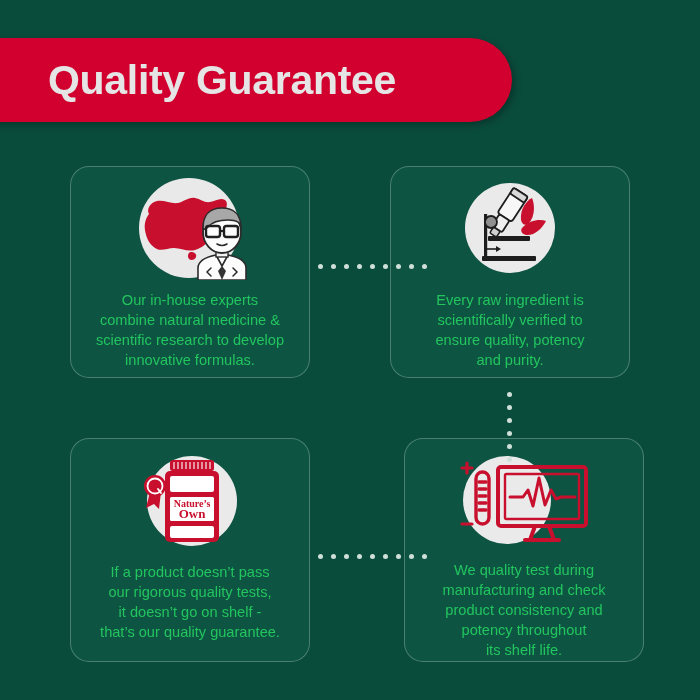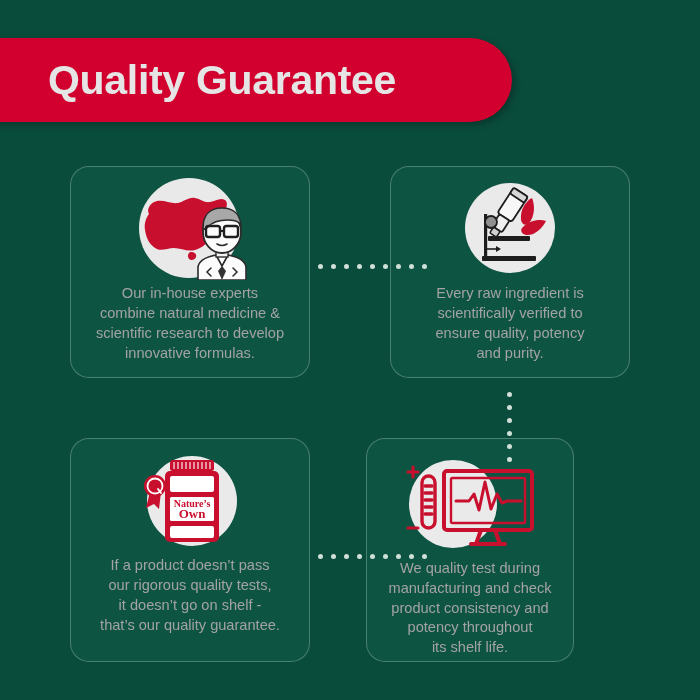--- a/index.html
+++ b/index.html
@@ -51,38 +51,38 @@
     background: #0e5443;
     border: 1px solid rgba(190, 215, 205, 0.34);
     border-radius: 19px;
     display: flex;
     flex-direction: column;
     align-items: center;
   }
   .card-1 { left: 70px;  top: 166px; width: 240px; height: 212px; }
   .card-2 { left: 390px; top: 166px; width: 240px; height: 212px; }
   .card-3 { left: 70px;  top: 438px; width: 240px; height: 224px; }
-  .card-4 { left: 366px; top: 438px; width: 208px; height: 224px; justify-content: center; }
+  .card-4 { left: 404px; top: 438px; width: 240px; height: 224px; justify-content: center; }
 
   .icon-wrap {
     margin-top: 8px;
     height: 106px;
     display: flex;
     align-items: center;
     justify-content: center;
   }
   .card-3 .icon-wrap, .card-4 .icon-wrap { margin-top: 10px; height: 104px; }
 
   .card-text {
-    color: #a3a3a3;
+    color: #22c55e;
     font-size: 14.6px;
     line-height: 1.37;
     text-align: center;
     padding: 0 10px;
-    margin-top: 3px;
+    margin-top: 10px;
     white-space: pre-line;
   }
 
   
   .dots-h {
     position: absolute;
     display: flex;
     gap: 8px;
     align-items: center;
   }

